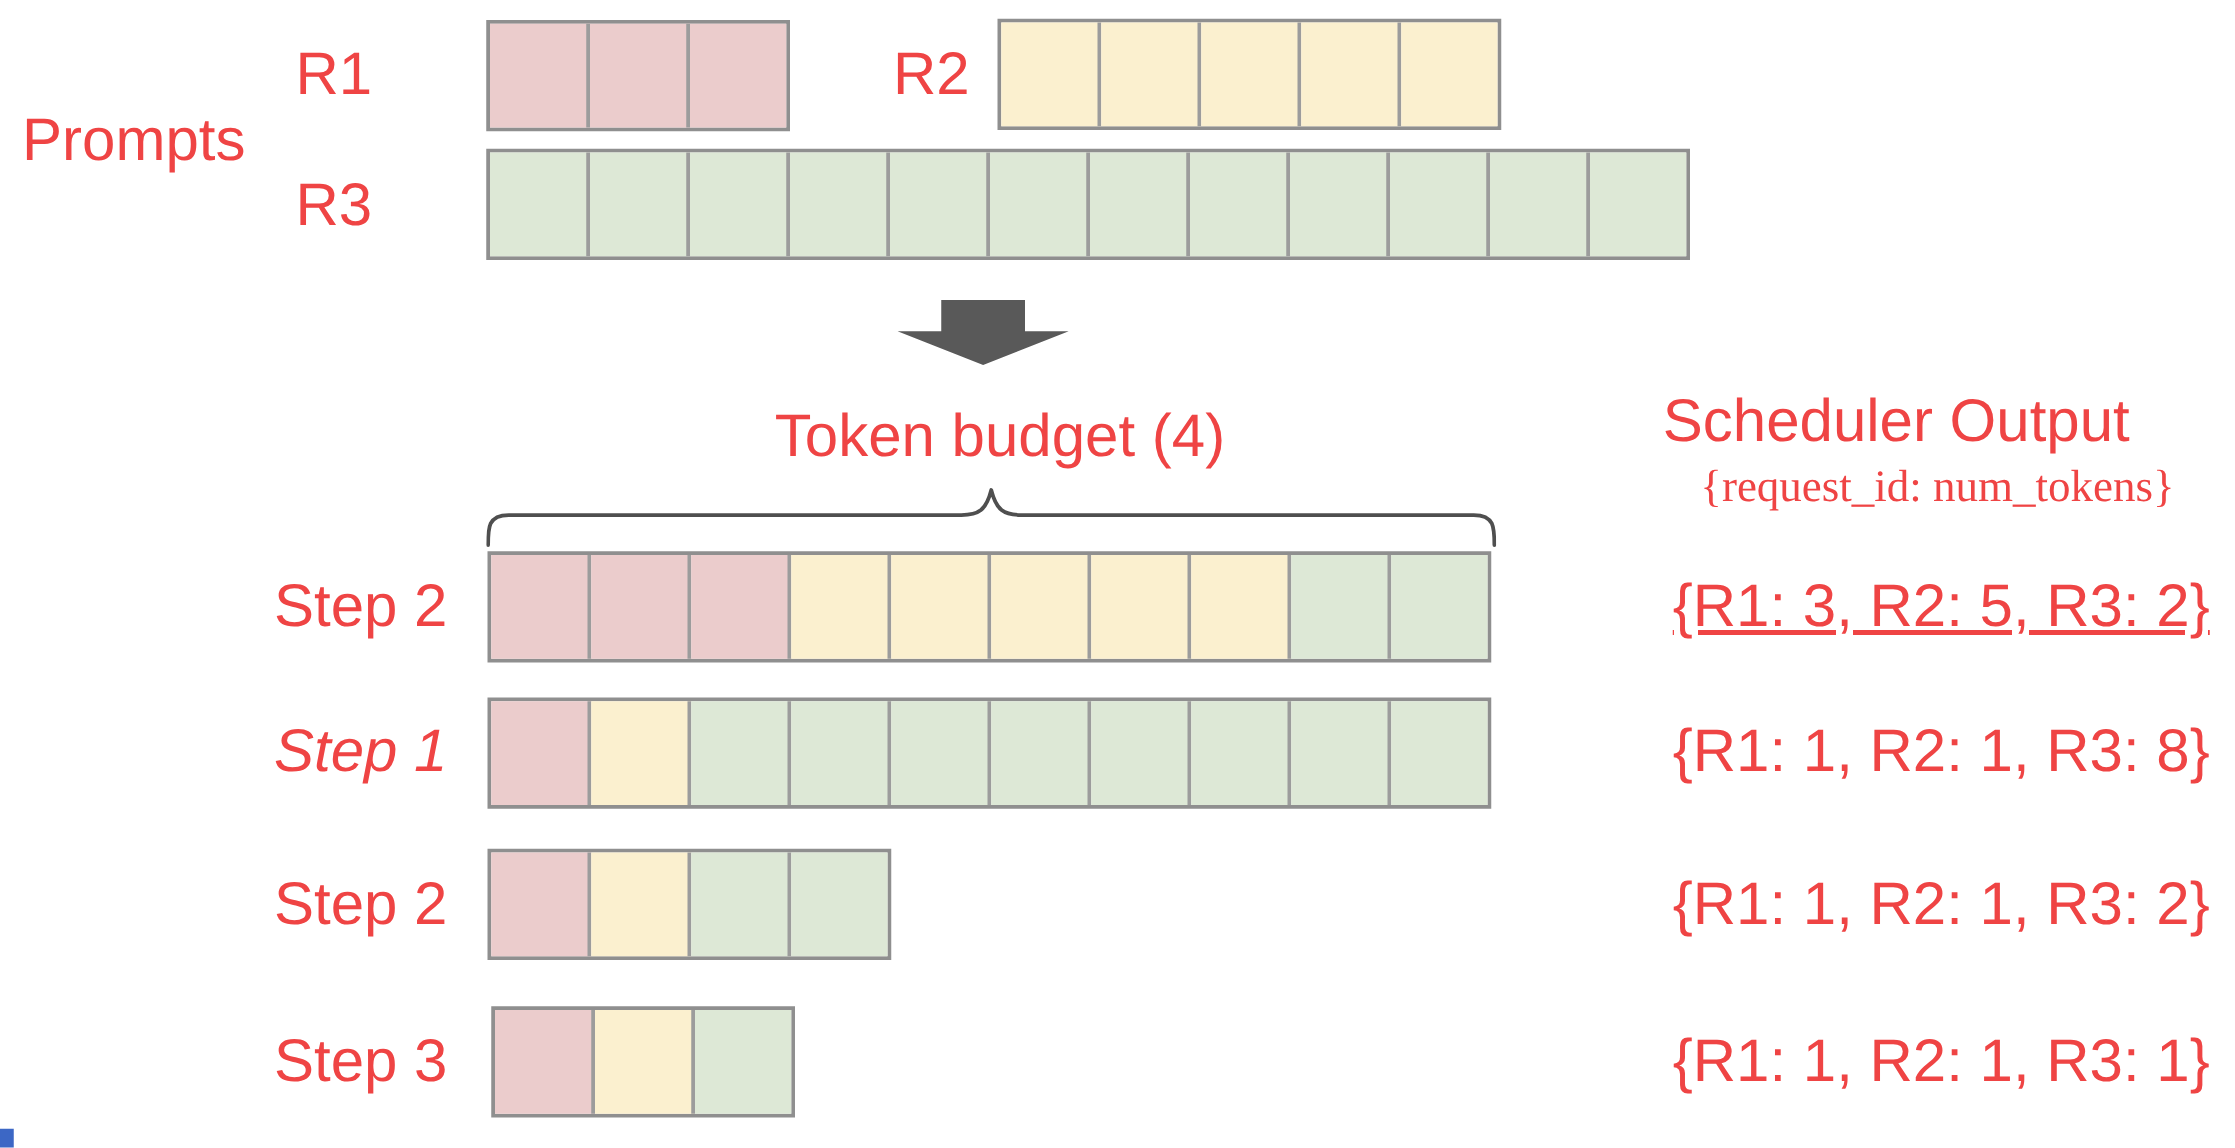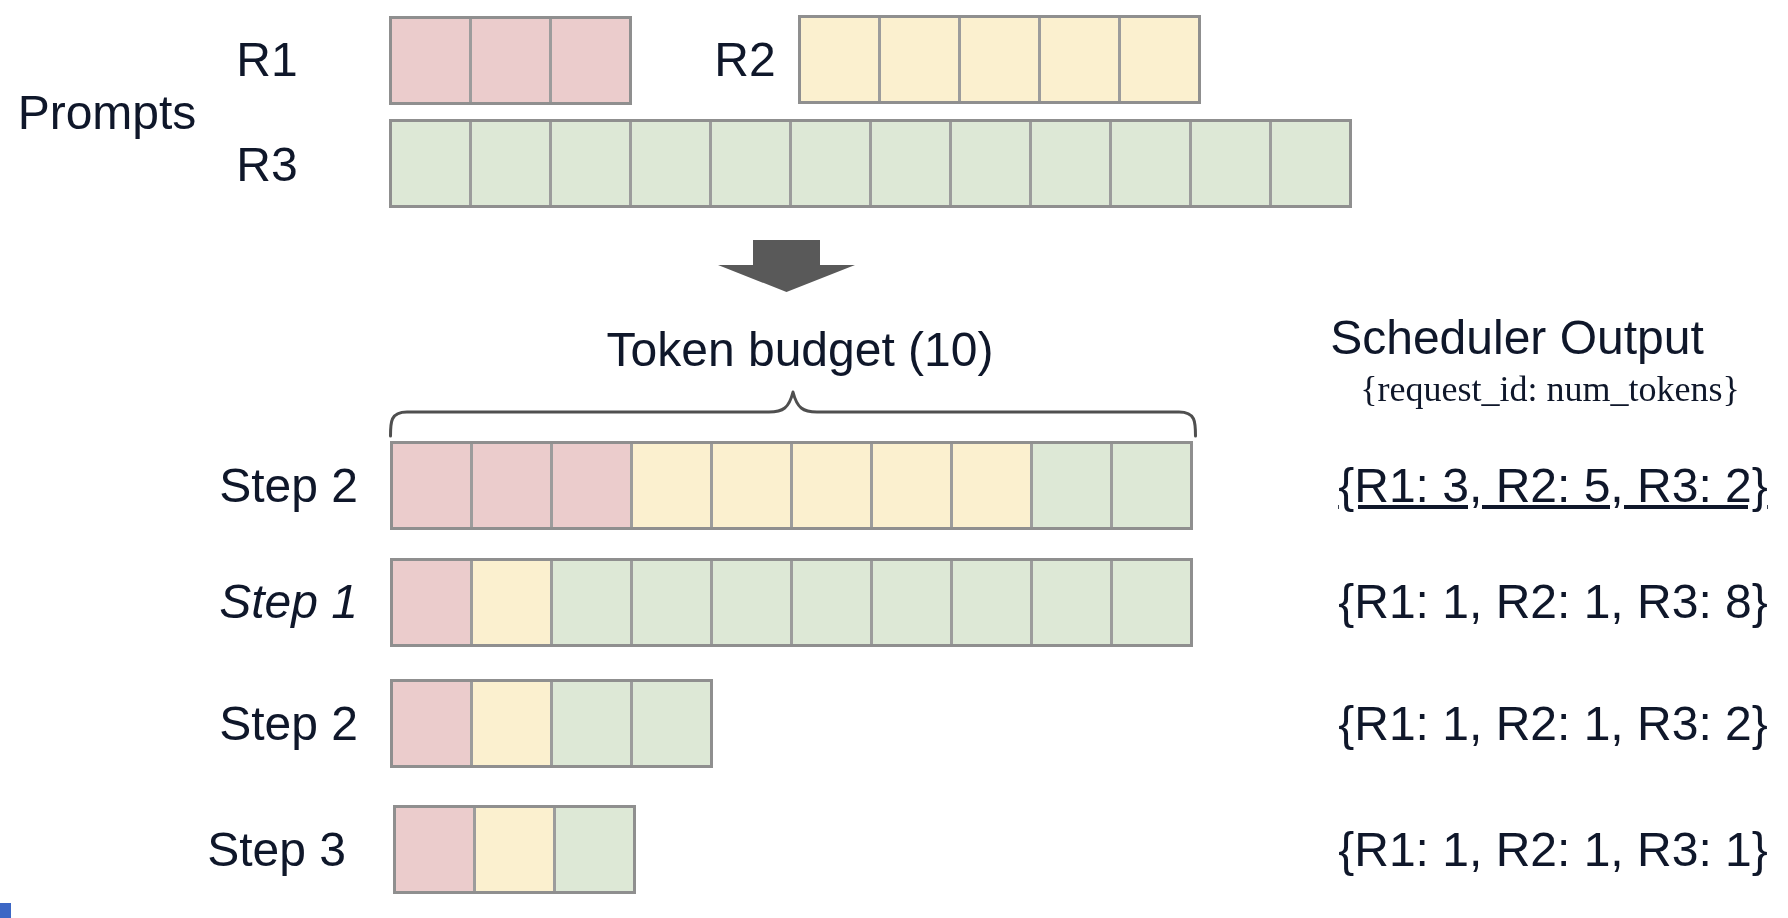--- a/index.html
+++ b/index.html
@@ -2,21 +2,21 @@
 <html><head>
 <meta charset="utf-8">
 <style>
   html,body{margin:0;padding:0;}
   body{
     width:1788px;height:918px;position:relative;overflow:hidden;
     background:#ffffff;color:#000;
     font-family:"Liberation Sans","DejaVu Sans",sans-serif;
   }
   .lbl{
-    position:absolute;font-size:48px;line-height:55px;color:#0f172a;
+    position:absolute;font-size:48px;line-height:55px;color:#ef4444;
     white-space:nowrap;
   }
   .center{text-align:center;}
   .right{text-align:right;}
   .cellrow{
     position:absolute;display:flex;height:89px;box-sizing:border-box;
     border:3px solid #8f8f8f;width:max-content;background:#fff;
   }
   .cell{
     height:100%;width:80px;box-sizing:border-box;
@@ -63,21 +63,21 @@
     <div class="cell" style="background: rgb(221, 232, 214);"></div>
     <div class="cell" style="background: rgb(221, 232, 214);"></div>
     <div class="cell" style="background: rgb(221, 232, 214);"></div>
     <div class="cell" style="background: rgb(221, 232, 214);"></div>
   </div>
 
 <svg style="left:718px;top:240px;" width="137" height="52" viewBox="0 0 137 52">
   <polygon points="35,0 102,0 102,25 137,25 68.5,52 0,25 35,25" fill="#595959"></polygon>
 </svg>
 
-<div class="lbl center" style="left:500px;top:322px;width:600px;">Token budget (10)</div>
+<div class="lbl center" style="left:500px;top:322px;width:600px;">Token budget (4)</div>
 
 <svg style="left:389px;top:384px;" width="808" height="56" viewBox="0 0 808 56">
   <path d="M 1.5,52 C 1.5,38 1.5,28 18,28 L 380,28 C 394,28 400,24 404,8 C 408,24 414,28 428,28 L 790,28 C 806.5,28 806.5,38 806.5,52" fill="none" stroke="#4f4f4f" stroke-width="3" stroke-linecap="round" stroke-linejoin="round"></path>
 </svg>
 
 <div class="lbl center" style="left:1292px;top:310px;width:450px;">Scheduler Output</div>
 <div class="lbl center subtitle" style="left:1325px;top:369px;width:450px;font-family:Liberation Serif, serif;">{request_id: num_tokens}</div>
 
 <div class="lbl right" style="left:110px;top:458px;width:248px;">Step 2</div>
 <div class="cellrow" style="left:390px;top:441px;">
@@ -111,21 +111,21 @@
 
 <div class="lbl right" style="left:110px;top:696px;width:248px;">Step 2</div>
 <div class="cellrow" style="left:390px;top:679px;">
     <div class="cell" style="background: rgb(235, 204, 204);"></div>
     <div class="cell" style="background: rgb(251, 240, 207);"></div>
     <div class="cell" style="background: rgb(221, 232, 214);"></div>
     <div class="cell" style="background: rgb(221, 232, 214);"></div>
   </div>
 <div class="lbl center" style="left:1328px;top:696px;width:450px;">{R1: 1, R2: 1, R3: 2}</div>
 
-<div class="lbl right" style="left:98px;top:822px;width:248px;">Step 3</div>
+<div class="lbl right" style="left:110px;top:822px;width:248px;">Step 3</div>
 <div class="cellrow" style="left:393px;top:805px;">
     <div class="cell" style="background: rgb(235, 204, 204);"></div>
     <div class="cell" style="background: rgb(251, 240, 207);"></div>
     <div class="cell" style="background: rgb(221, 232, 214);"></div>
   </div>
 <div class="lbl center" style="left:1328px;top:822px;width:450px;">{R1: 1, R2: 1, R3: 1}</div>
 
 <div id="corner-artifact" style="background: rgb(60, 103, 197);"></div>
 
 </body></html>

